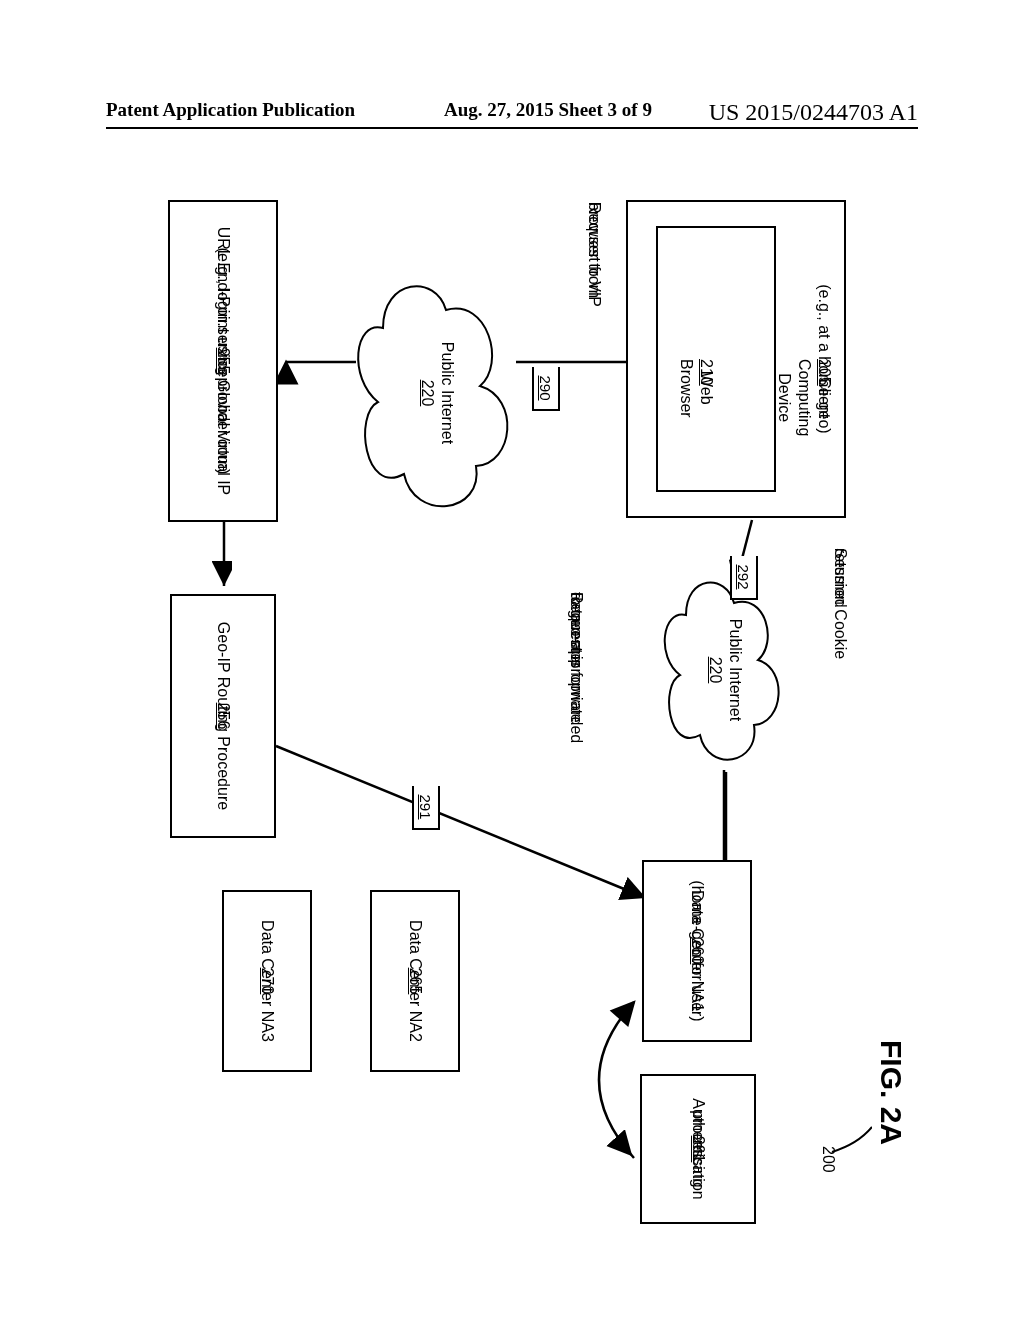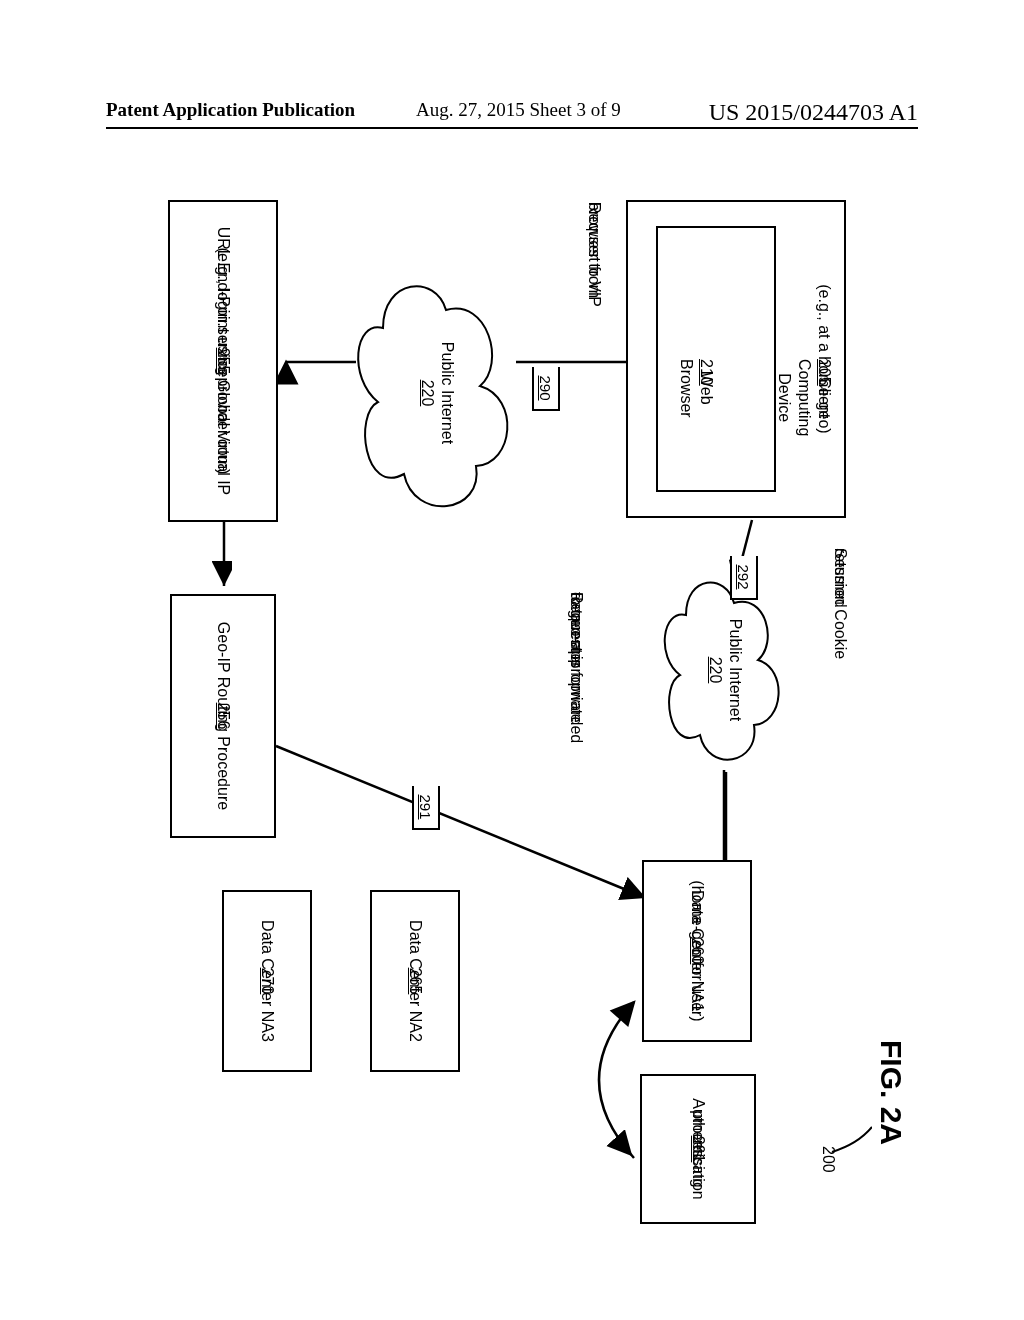--- a/index.html
+++ b/index.html
@@ -3,21 +3,21 @@
 <meta charset="utf-8">
 <style>
   * { box-sizing: border-box; margin: 0; padding: 0; }
   html, body { width: 1024px; height: 1320px; background: #fff; font-family: "Times New Roman", Times, serif; color: #000; }
   .page { position: relative; width: 1024px; height: 1320px; }
 
   
   .hdr { position: absolute; top: 74px; left: 0; right: 0; height: 36px; margin-top: 25px; }
   .hdr-line { position: absolute; top: 28px; left: 106px; right: 106px; border-top: 2px solid #000; }
   .hdr-left  { position: absolute; top: 0; left: 106px; font-size: 19px; font-weight: bold; }
-  .hdr-mid   { position: absolute; top: 0; left: 416px; font-size: 19px; }
+  .hdr-mid   { position: absolute; top: 0; left: 444px; font-size: 19px; font-weight: bold; }
   .hdr-right { position: absolute; top: 0; right: 106px; font-size: 24px; }
 
   
   
   .diagram-host {
     position: absolute;
     top: 170px; left: 106px;
     width: 810px; height: 1060px;
     overflow: visible;
   }

